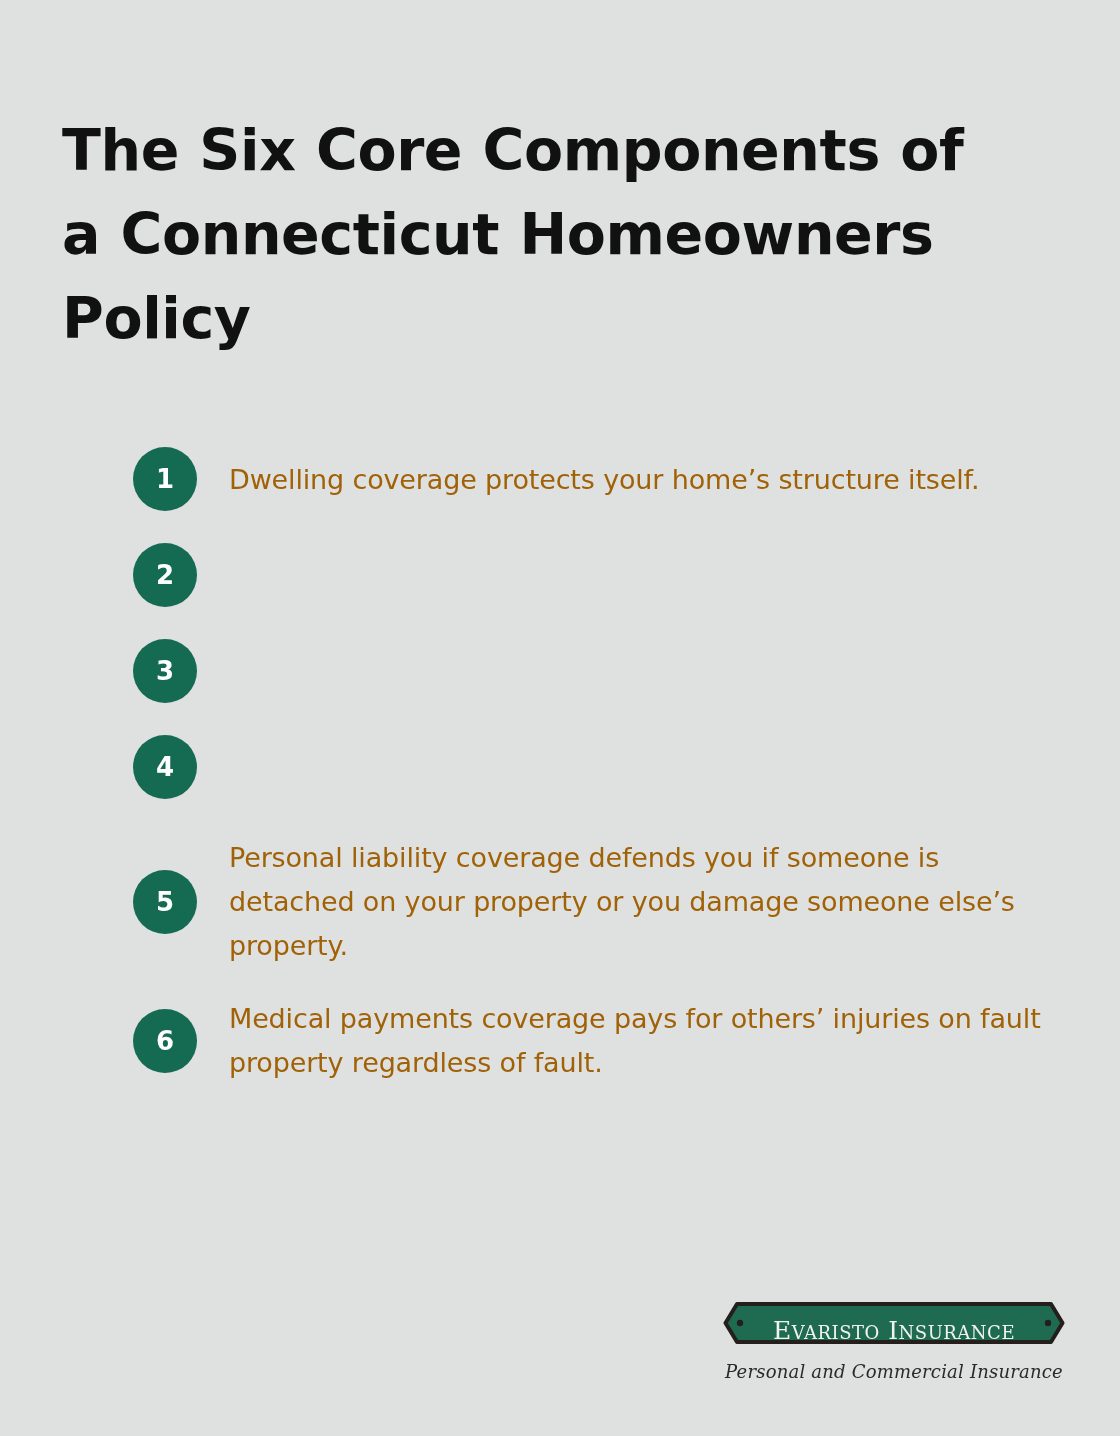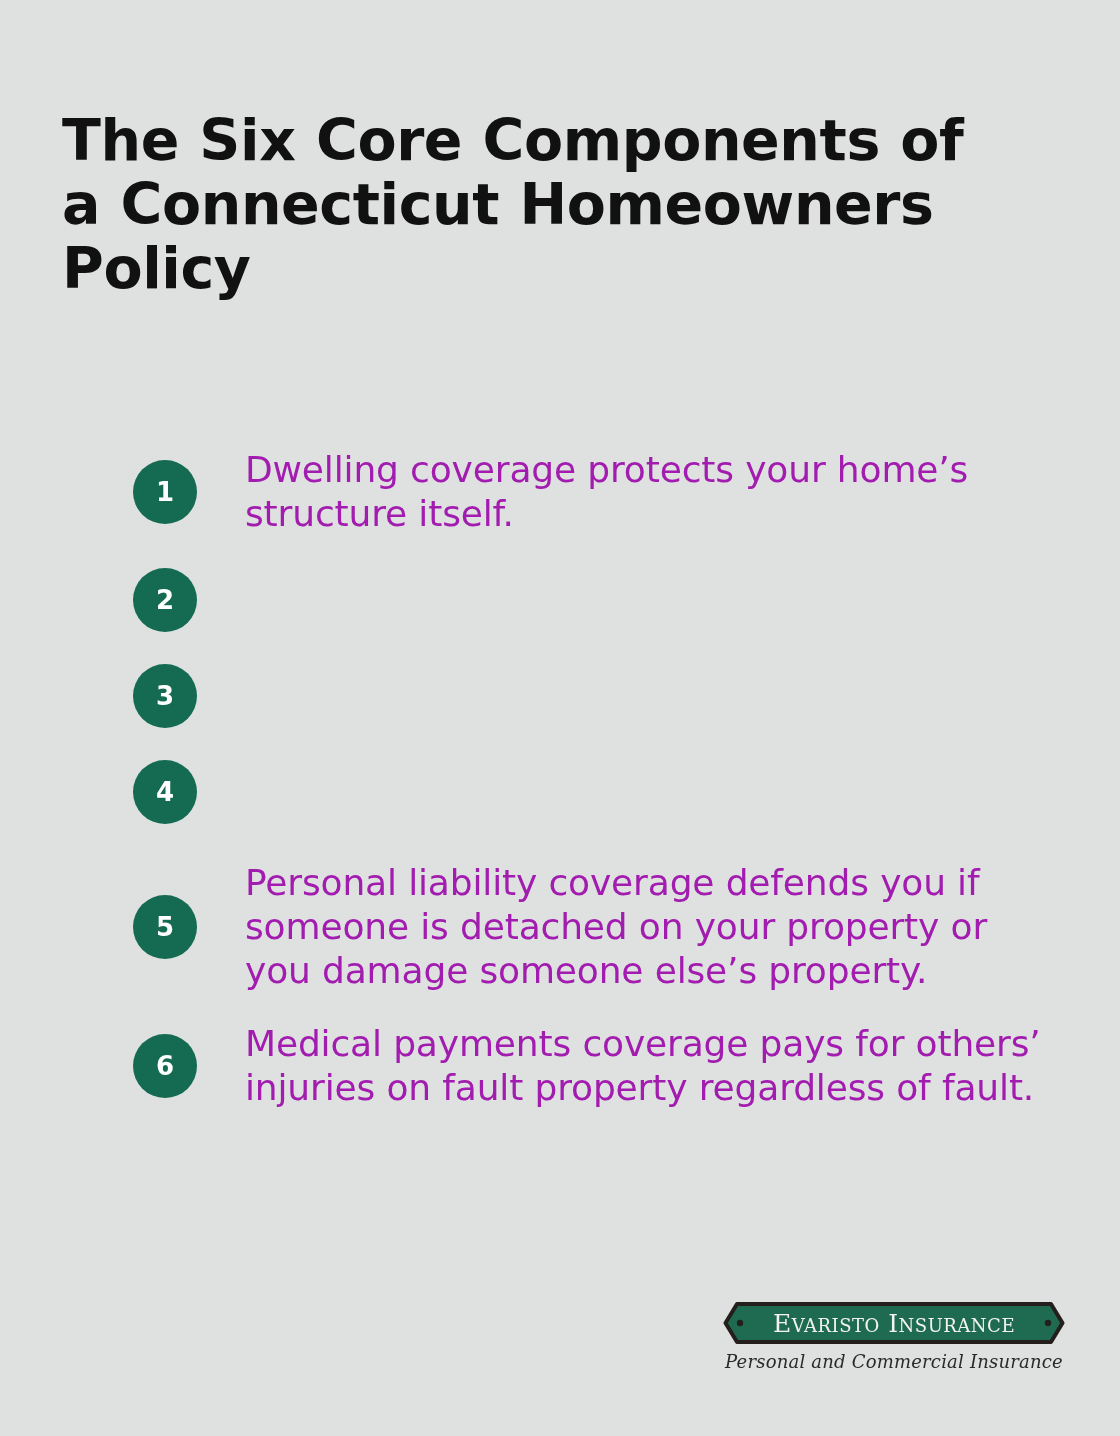--- a/index.html
+++ b/index.html
@@ -28,21 +28,21 @@
   .title-block {
     position: absolute;
     left: 62px;
     top: 108px;
     width: 960px;
   }
   .poster-title {
     margin: 0;
     font-family: "DejaVu Sans", sans-serif;
     font-size: 57px;
-    line-height: 64px;
+    line-height: 84px;
     font-weight: 700;
     letter-spacing: -0.4px;
     color: #111111;
     word-spacing: 1px;
   }
 
   
   .list {
     position: absolute;
     left: 133px;
@@ -70,25 +70,25 @@
     align-items: center;
     justify-content: center;
     font-family: "DejaVu Sans", sans-serif;
     font-size: 26px;
     font-weight: 700;
     line-height: 1;
     box-sizing: border-box;
   }
   .item-text {
     flex: 1 1 auto;
-    margin-left: 48px;
+    margin-left: 32px;
     font-family: "DejaVu Sans", sans-serif;
-    font-size: 36px;
+    font-size: 27px;
     line-height: 44px;
-    color: #a21caf;
+    color: #a16207;
     letter-spacing: -0.15px;
     padding-top: 1px;
   }
 
   
   .item-1 { margin-bottom: 32px; }
   .item-2 { margin-bottom: 32px; }
   .item-3 { margin-bottom: 32px; }
   .item-4 { margin-bottom: 36px; }
   .item-5 { margin-bottom: 28px; }
@@ -106,37 +106,37 @@
     height: 50px;
   }
   .plaque-svg {
     display: block;
     width: 342px;
     height: 50px;
   }
   .plaque-text {
     position: absolute;
     left: 0;
-    top: 0;
+    top: 7px;
     width: 342px;
     height: 50px;
     display: flex;
     align-items: center;
     justify-content: center;
     font-family: "DejaVu Serif", serif;
     font-size: 25px;
     font-weight: 400;
     font-variant: small-caps;
     letter-spacing: 0.5px;
     color: #f2f2ee;
     white-space: nowrap;
     pointer-events: none;
   }
   .logo-tagline {
-    margin-top: 3px;
+    margin-top: 13px;
     text-align: center;
     font-family: "DejaVu Serif", serif;
     font-style: italic;
     font-size: 18px;
     letter-spacing: 0.2px;
     color: #2a2a2a;
     white-space: nowrap;
   }
 </style>
 </head>

